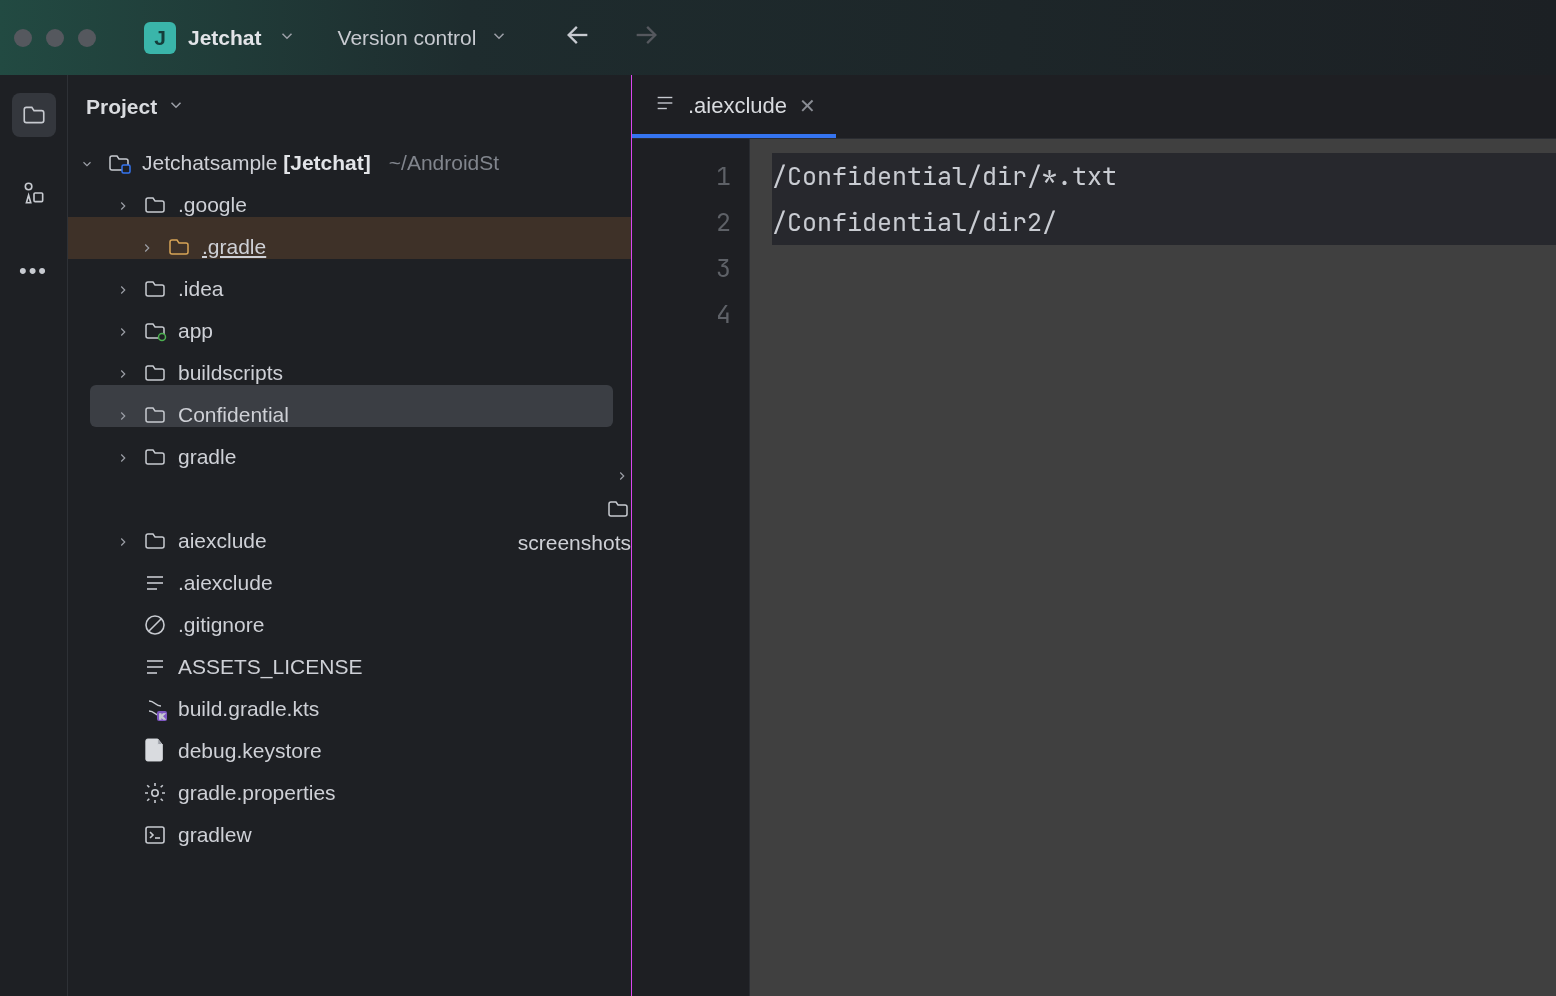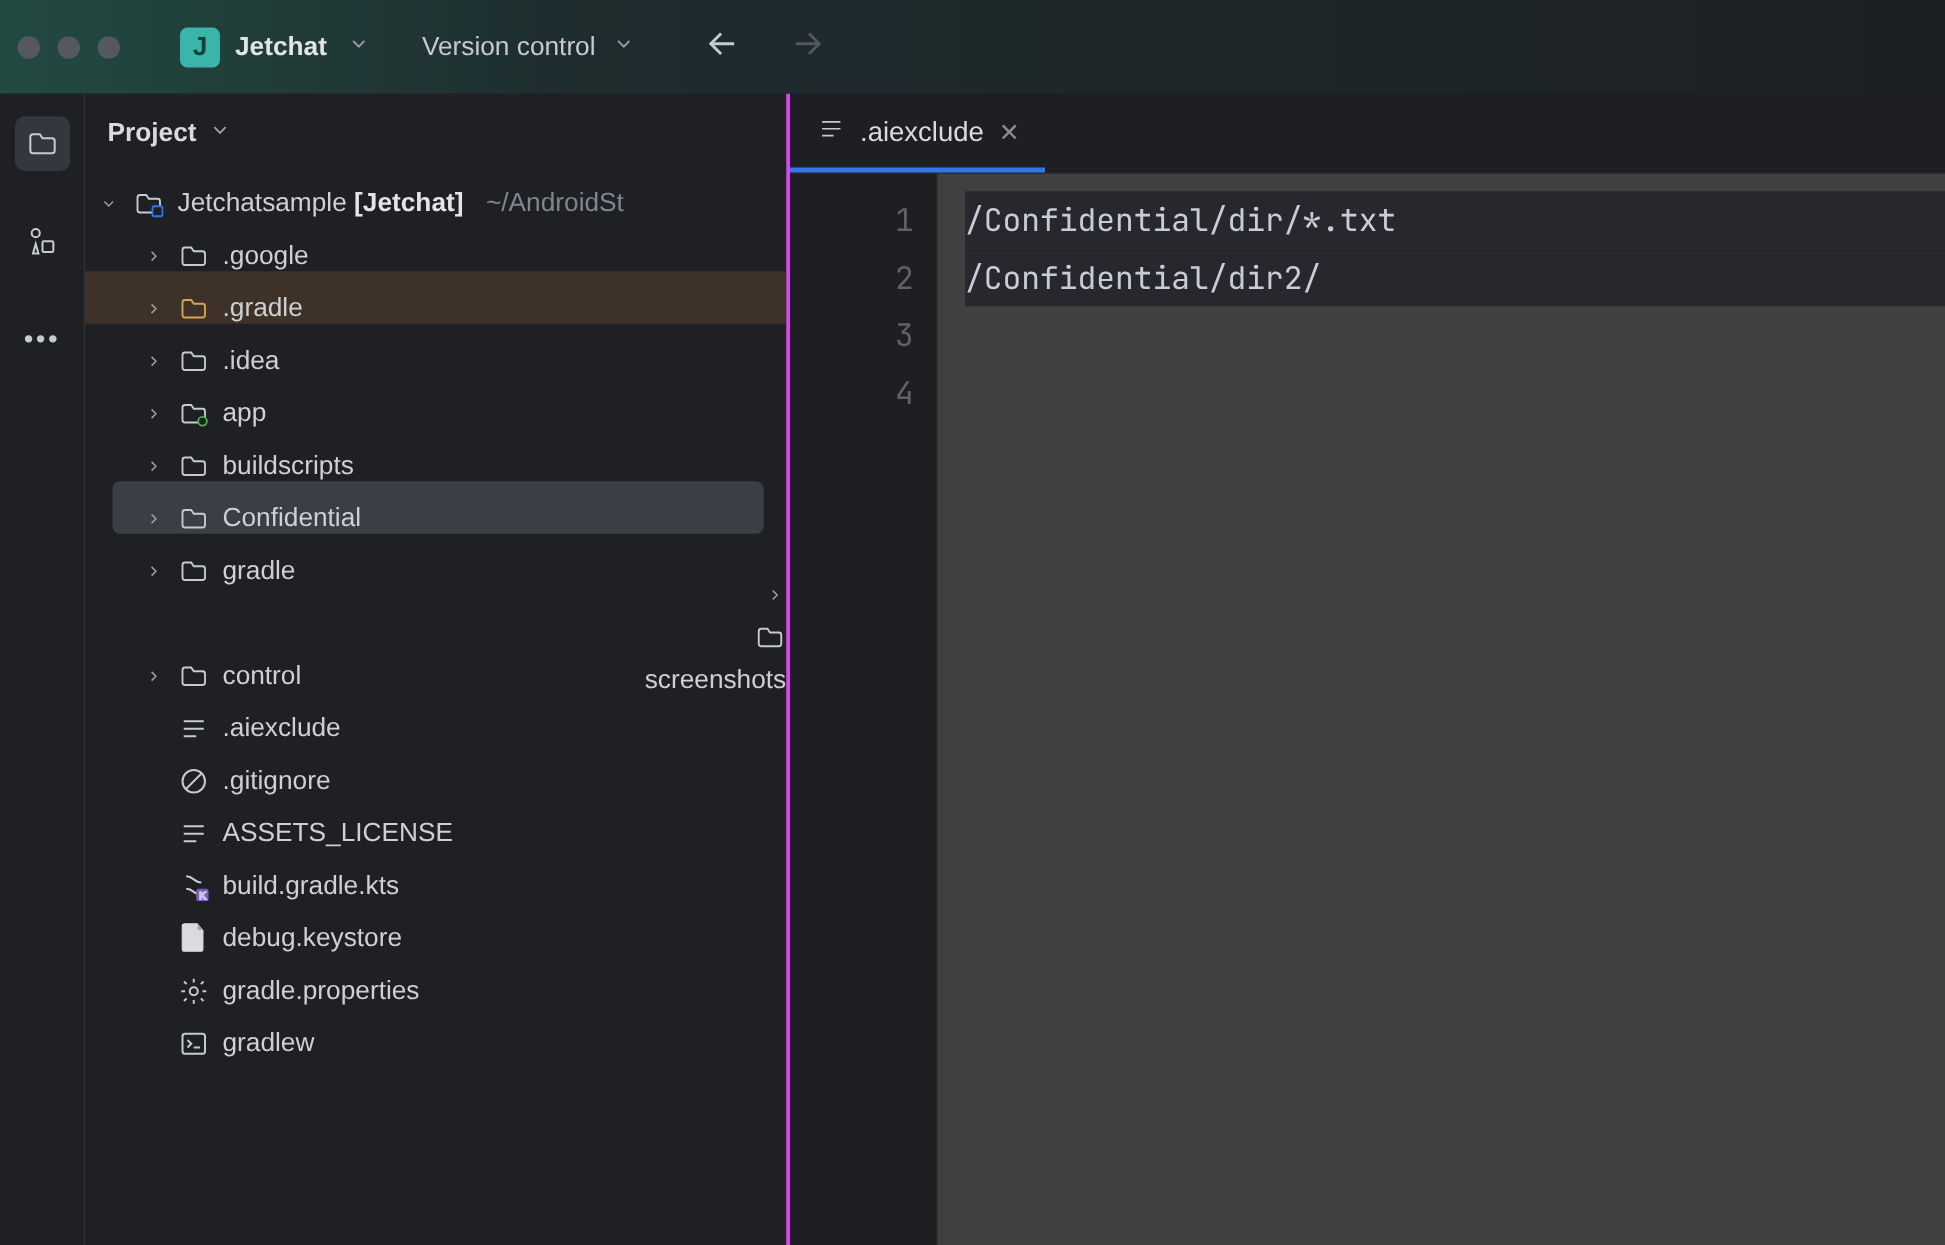--- a/index.html
+++ b/index.html
@@ -49,21 +49,21 @@
   .icon-strip .ibtn {
     width:44px; height:44px; border-radius:8px;
     display:flex; align-items:center; justify-content:center;
   }
   .icon-strip .ibtn.active { background:#34373d; }
   .icon-strip svg { width:26px; height:26px; stroke:#c7cad0; fill:none; stroke-width:1.5; }
   .icon-strip .dots { color:#c7cad0; font-size:22px; letter-spacing:2px; }
 
   
   .project-panel {
-    width: 564px; background:#1e2024; border-right:3px solid #d946ef;
+    width: 564px; background:#1e2024; border-right:1px solid #d946ef;
     display:flex; flex-direction:column;
   }
   .panel-header {
     padding: 20px 20px 10px 18px;
     display:flex; align-items:center; gap:10px; font-weight:600; color:#d9dbdf;
   }
   .tree { padding-top: 4px; overflow:hidden; }
   .node {
     display:flex; align-items:flex-end; gap:10px;
     height:42px; padding-left: 0; white-space:nowrap;
@@ -199,21 +199,21 @@
        <span class="arrow"><svg width="14" height="14" viewBox="0 0 24 24" fill="none" stroke="#9da0a8" stroke-width="2">
               <polyline points="9 6 15 12 9 18"></polyline>
             </svg></span>
        <span class="icon">
             <svg class="folder-svg" width="24" height="24" viewBox="0 0 24 24">
               <path d="M3 7a2 2 0 0 1 2-2h5l2 3h7a2 2 0 0 1 2 2v7a2 2 0 0 1-2 2H5a2 2 0 0 1-2-2V7z"></path>
             </svg>
           </span>
        <span class="label">.google</span>
      </div>
-        <div class="node highlight-orange" style="padding-left:46px;">
+        <div class="node highlight-orange" style="padding-left:70px;text-decoration:underline;">
        <span class="arrow"><svg width="14" height="14" viewBox="0 0 24 24" fill="none" stroke="#9da0a8" stroke-width="2">
               <polyline points="9 6 15 12 9 18"></polyline>
             </svg></span>
        <span class="icon">
             <svg class="folder-svg orange" width="24" height="24" viewBox="0 0 24 24">
               <path d="M3 7a2 2 0 0 1 2-2h5l2 3h7a2 2 0 0 1 2 2v7a2 2 0 0 1-2 2H5a2 2 0 0 1-2-2V7z"></path>
             </svg>
           </span>
        <span class="label">.gradle</span>
      </div>
@@ -286,21 +286,21 @@
      </div>
         <div class="node " style="padding-left:46px;">
        <span class="arrow"><svg width="14" height="14" viewBox="0 0 24 24" fill="none" stroke="#9da0a8" stroke-width="2">
               <polyline points="9 6 15 12 9 18"></polyline>
             </svg></span>
        <span class="icon">
             <svg class="folder-svg" width="24" height="24" viewBox="0 0 24 24">
               <path d="M3 7a2 2 0 0 1 2-2h5l2 3h7a2 2 0 0 1 2 2v7a2 2 0 0 1-2 2H5a2 2 0 0 1-2-2V7z"></path>
             </svg>
           </span>
-       <span class="label">control</span>
+       <span class="label">aiexclude</span>
      </div>
         <div class="node " style="padding-left:46px;">
        <span class="arrow"></span>
        <span class="icon">
             <svg class="file-lines" width="24" height="24" viewBox="0 0 24 24" fill="none" stroke-width="1.6">
               <line x1="4" y1="6" x2="20" y2="6"></line>
               <line x1="4" y1="12" x2="20" y2="12"></line>
               <line x1="4" y1="18" x2="14" y2="18"></line>
             </svg>
           </span>

